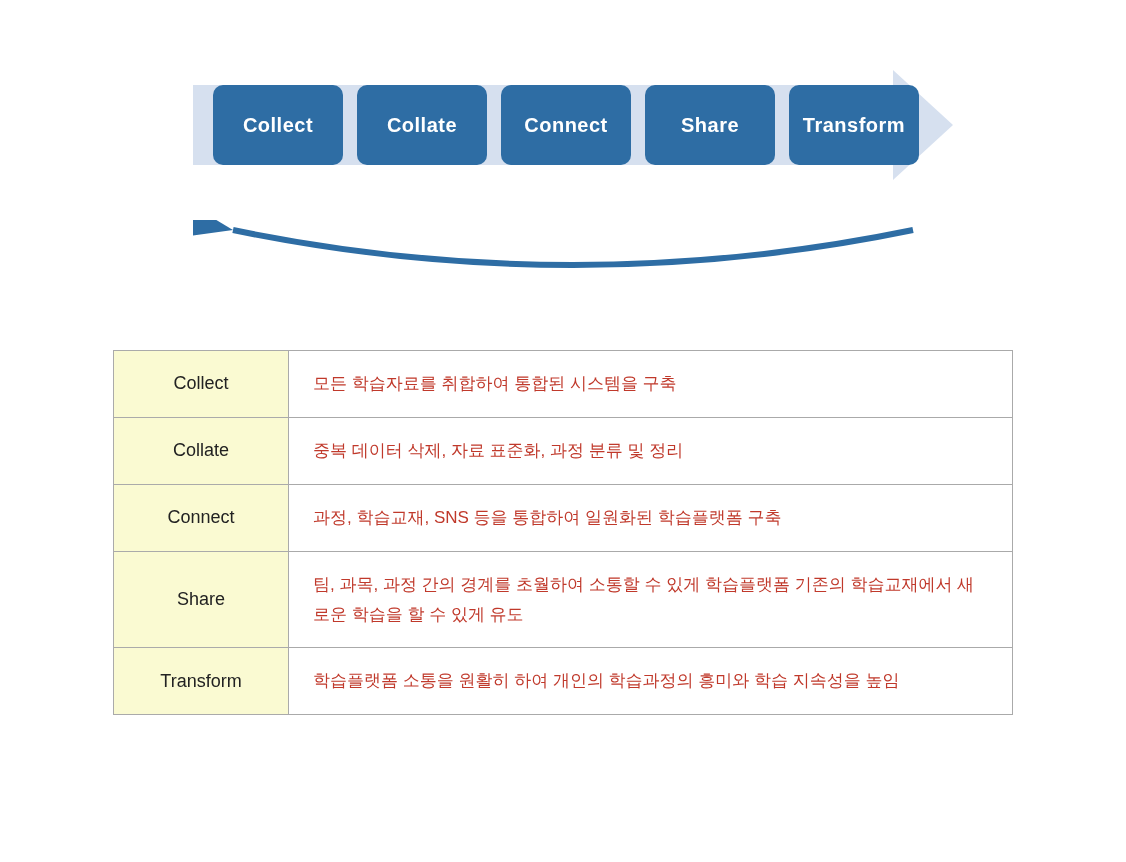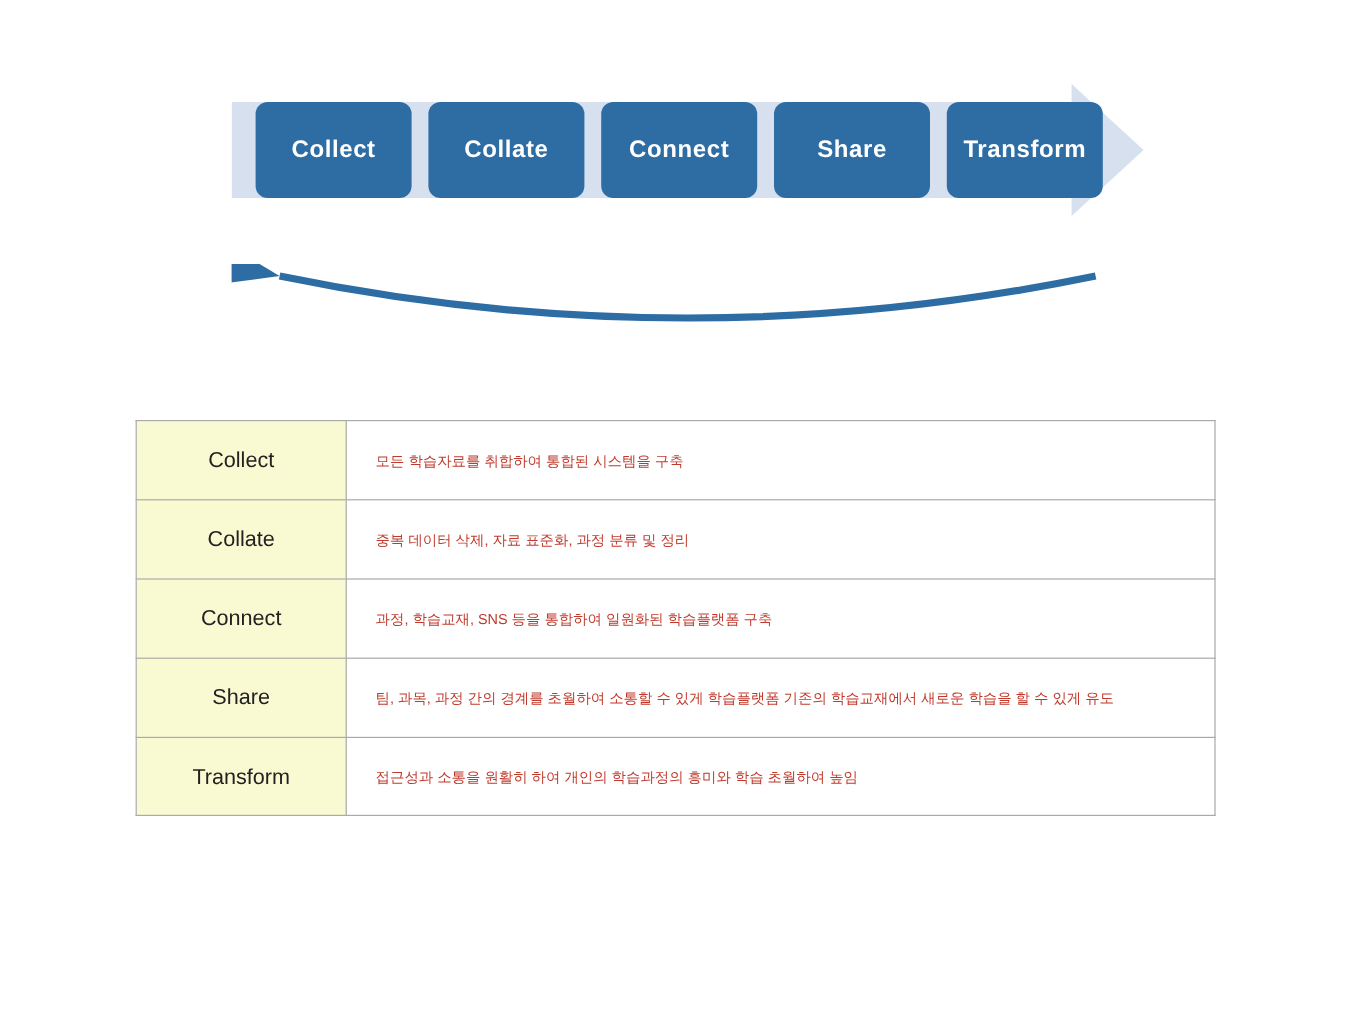--- a/index.html
+++ b/index.html
@@ -95,21 +95,21 @@
     td.desc-cell {
       font-size: 17px;
       color: #C0392B;
       line-height: 1.7;
       background: #fff;
     }
 
     
     .desc-ko {
       color: #C0392B;
-      font-size: 12px;
+      font-size: 17px;
       line-height: 1.75;
       text-align: center;
     }
   </style>
 </head>
 <body>
 
 <div class="diagram-section">
 
   <svg class="arrow-right-bg" viewBox="0 0 760 110" xmlns="http://www.w3.org/2000/svg">
@@ -160,17 +160,17 @@
         <tr>
           <td class="label-cell">Connect</td>
           <td class="desc-cell"><span class="desc-ko">과정, 학습교재, SNS 등을 통합하여 일원화된 학습플랫폼 구축</span></td>
         </tr>
         <tr>
           <td class="label-cell">Share</td>
           <td class="desc-cell"><span class="desc-ko">팀, 과목, 과정 간의 경계를 초월하여 소통할 수 있게 학습플랫폼 기존의 학습교재에서 새로운 학습을 할 수 있게 유도</span></td>
         </tr>
         <tr>
           <td class="label-cell">Transform</td>
-          <td class="desc-cell"><span class="desc-ko">접근성과 소통을 원활히 하여 개인의 학습과정의 흥미와 학습 초월하여 높임</span></td>
+          <td class="desc-cell"><span class="desc-ko">학습플랫폼 소통을 원활히 하여 개인의 학습과정의 흥미와 학습 지속성을 높임</span></td>
         </tr>
       </tbody>
   </table>
 </div>
 
 </body></html>

